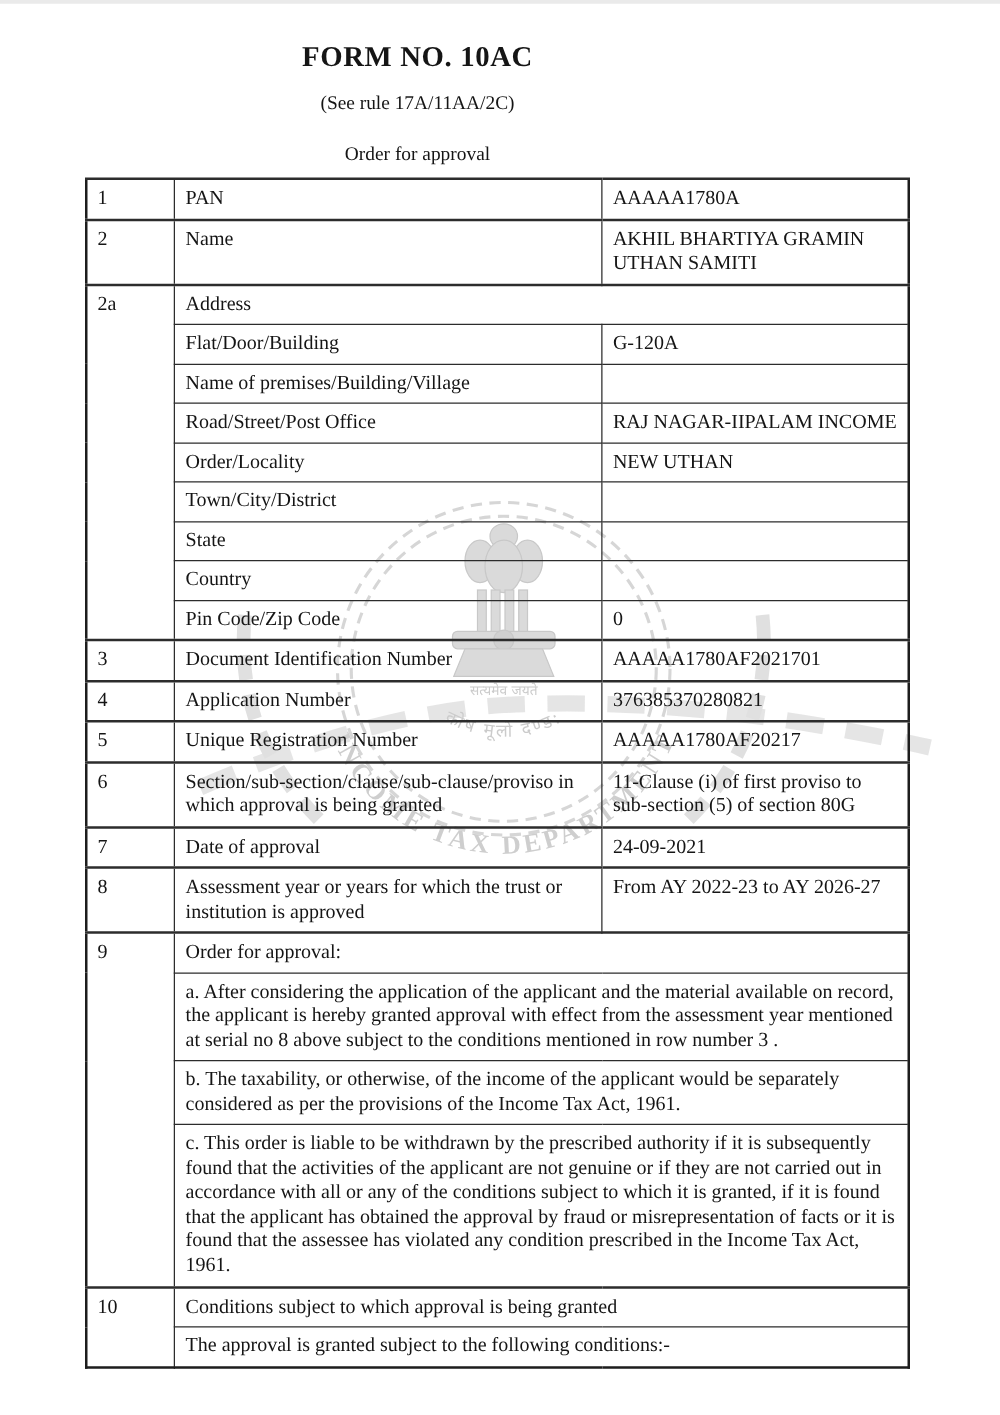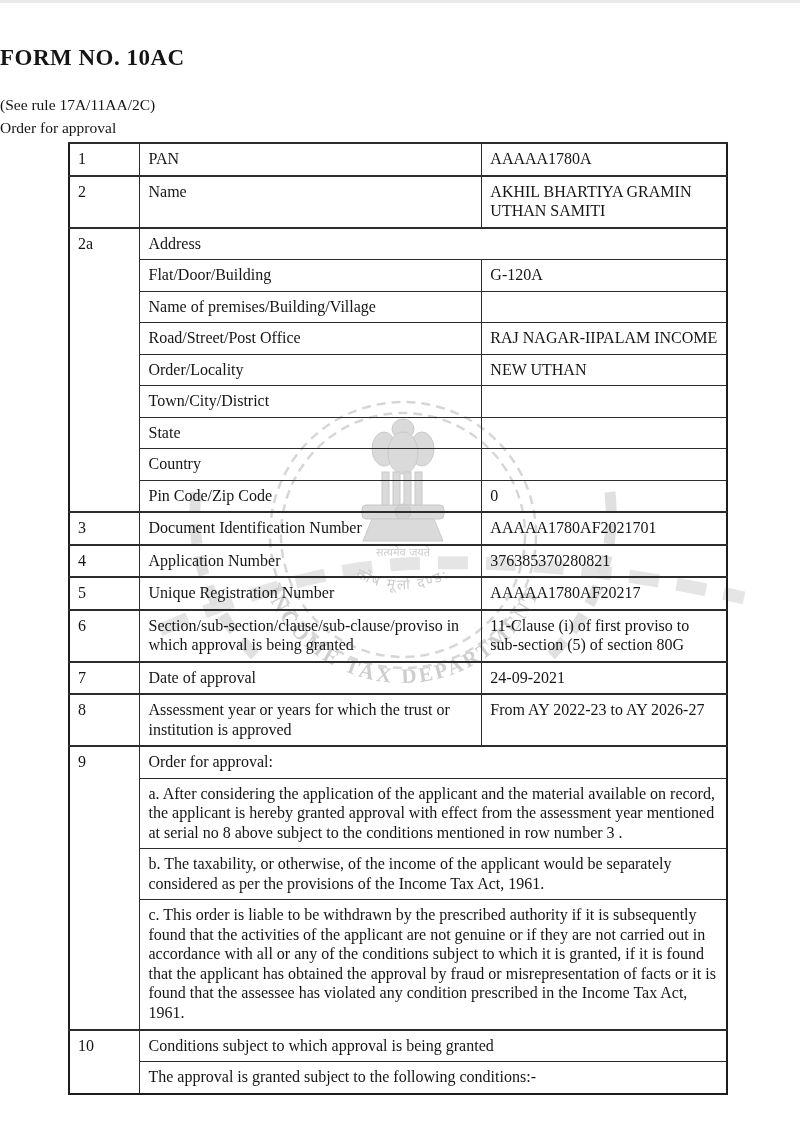--- a/index.html
+++ b/index.html
@@ -13,29 +13,29 @@
     overflow: hidden;
   }
   .scan-edge {
     position: absolute; top: 0; left: 0; right: 0; height: 3px;
     background: #eaeaea;
   }
   .watermark {
     position: absolute; top: 0; left: 0; width: 800px; height: 1132px;
     z-index: 0; pointer-events: none;
   }
-  .header { position: absolute; top: 12px; left: 0; width: 668px; text-align: left; z-index: 2; }
+  .header { position: absolute; top: 0; left: 0; width: 668px; text-align: center; z-index: 2; }
   .title {
     margin: 33px 0 0 0;
     font-size: 23px;
     font-weight: bold;
     letter-spacing: 0.5px;
   }
-  .sub1 { margin-top: 25px; font-size: 15.5px; }
-  .sub2 { margin-top: 5px;  font-size: 15.5px; }
+  .sub1 { margin-top: 15px; font-size: 15.5px; }
+  .sub2 { margin-top: 23px;  font-size: 15.5px; }
   table.form {
     position: absolute;
     top: 142px; left: 68px;
     width: 660px;
     border-collapse: collapse;
     z-index: 1;
     font-size: 16px;
     line-height: 1.22;
   }
   table.form { border: 2px solid #1d1d1d; }

